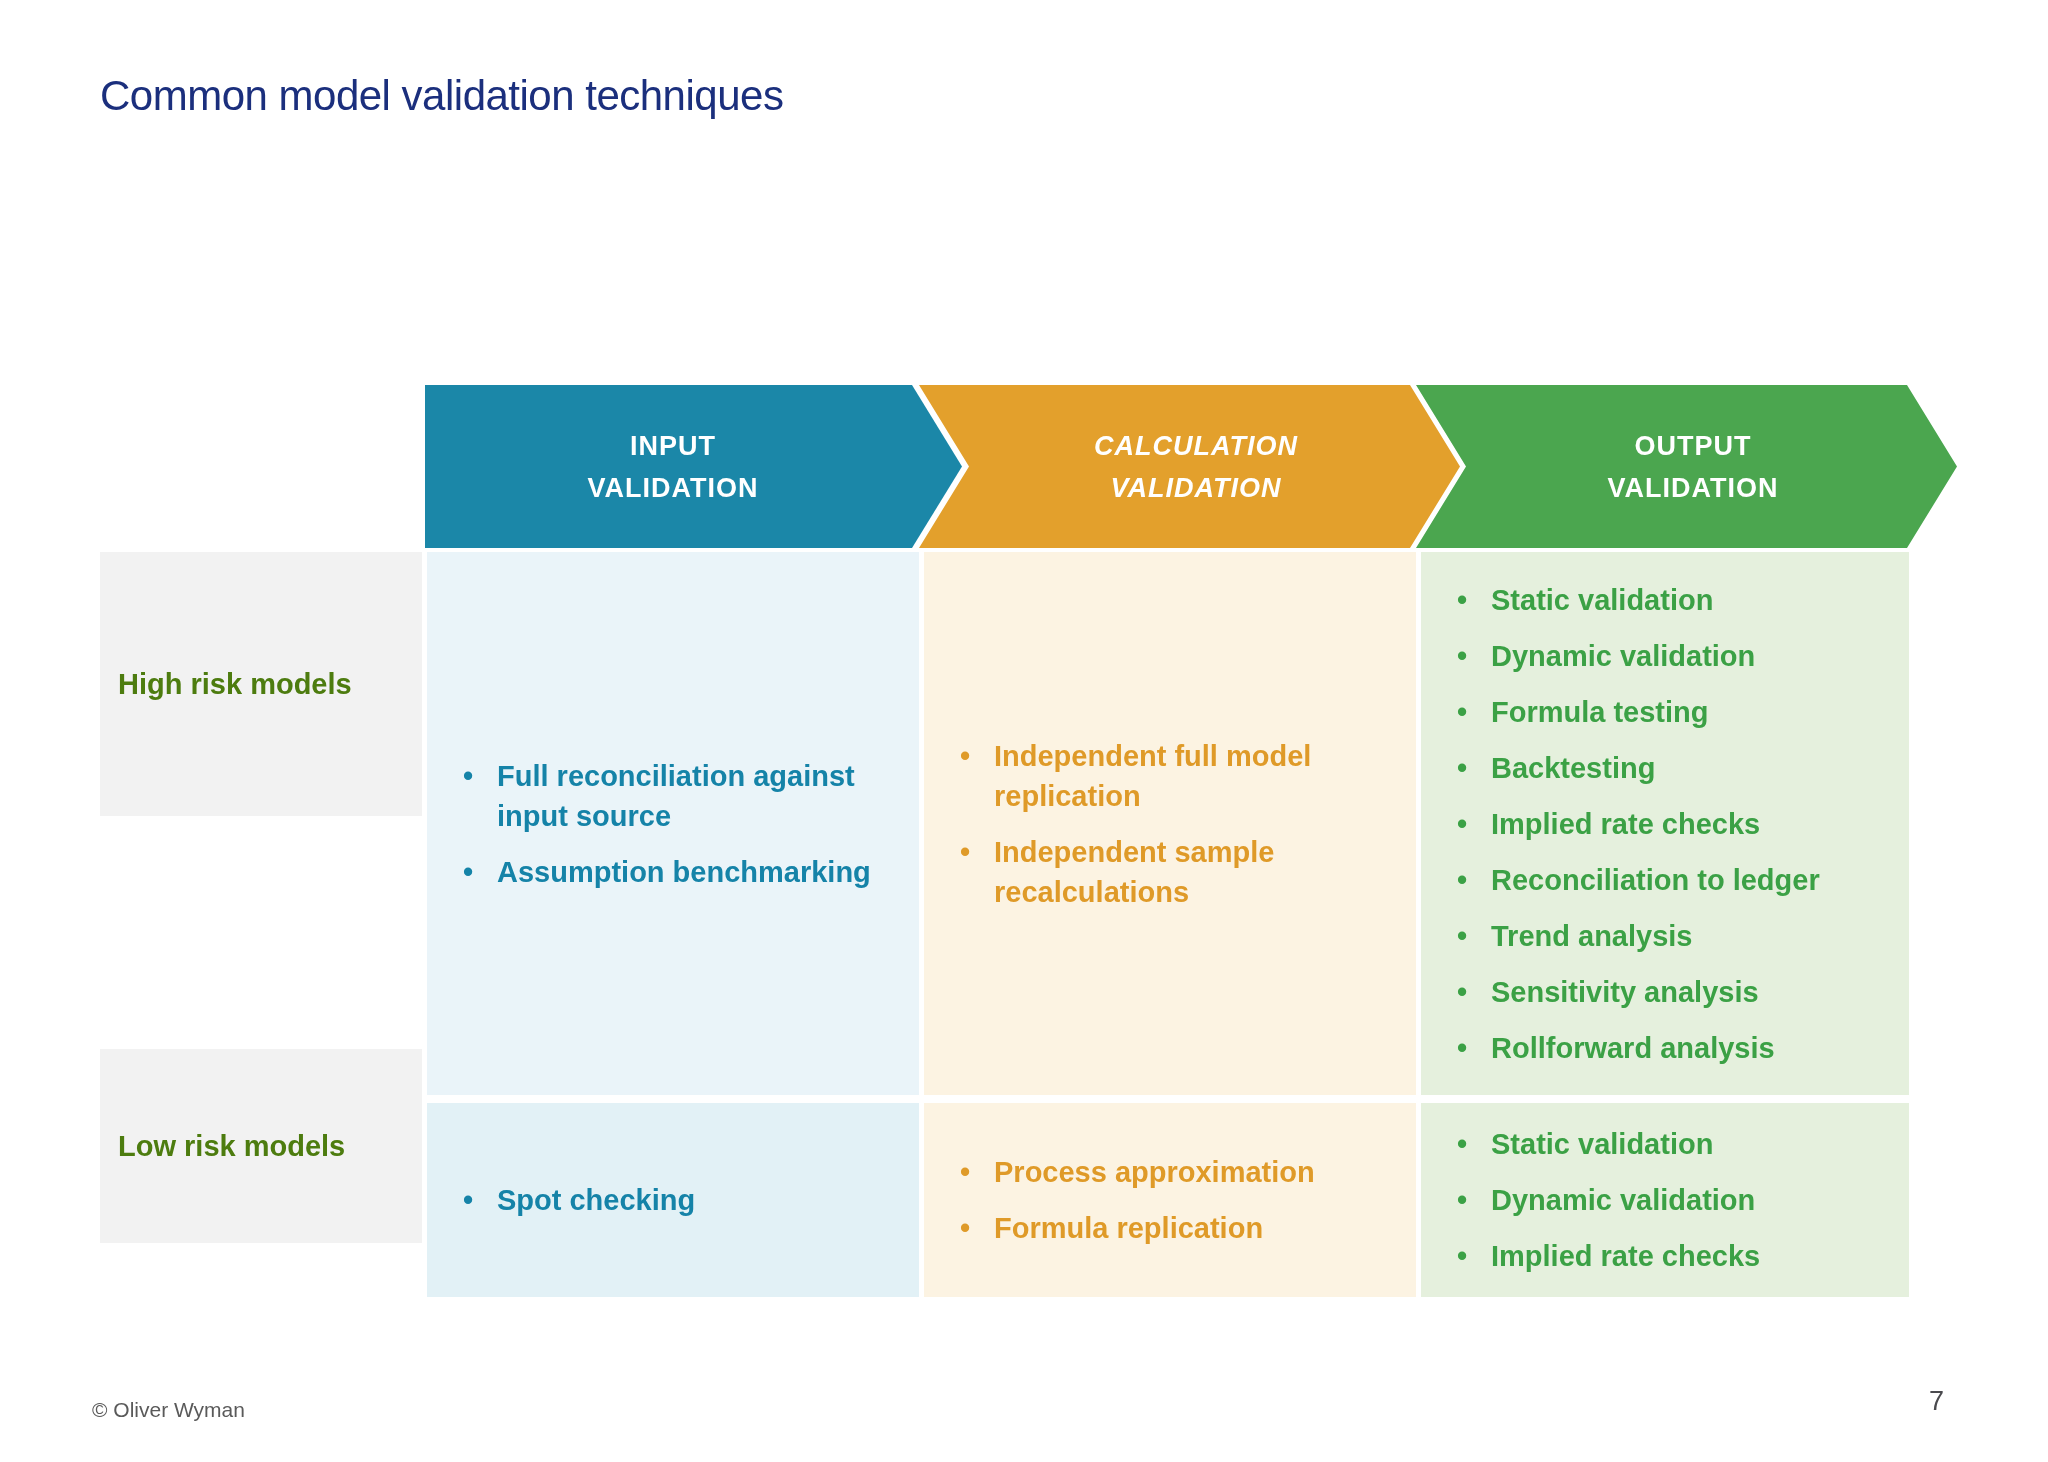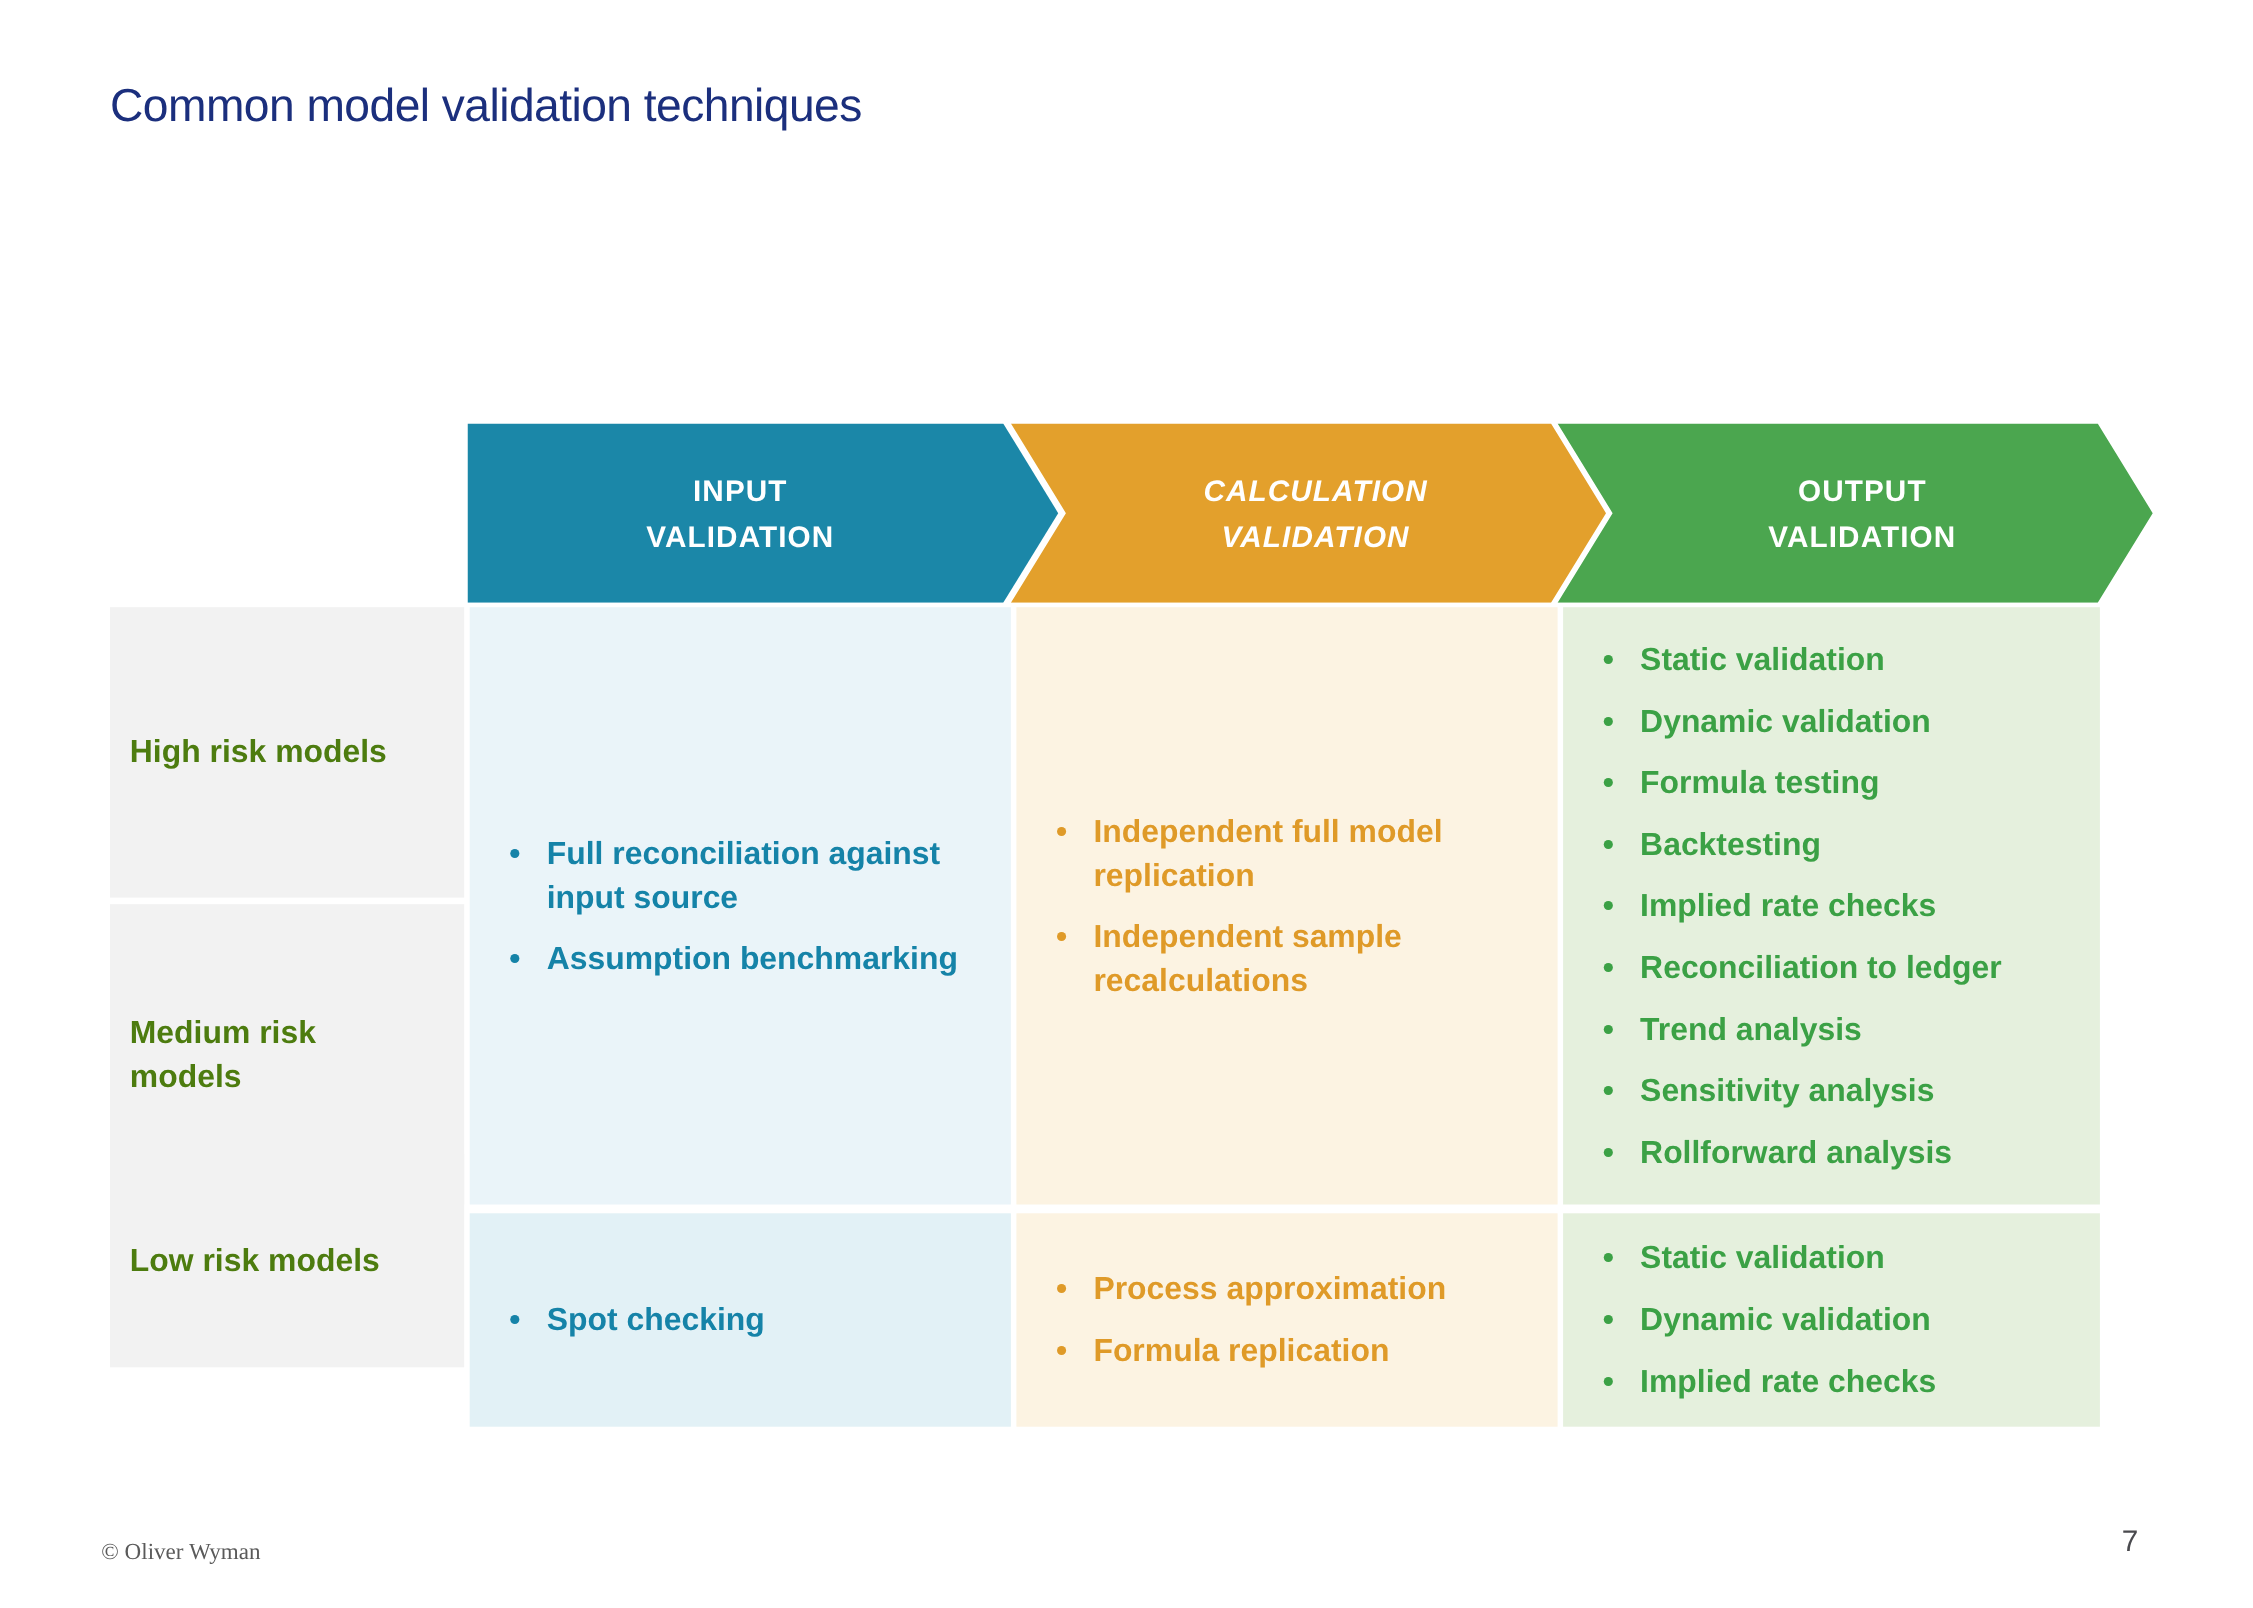--- a/index.html
+++ b/index.html
@@ -109,21 +109,20 @@
   .teal-text   { color: #1583A8; }
   .orange-text { color: #DF9A28; }
   .green-text  { color: #3BA145; }
 
   .footer-copyright {
     position: absolute;
     left: 92px;
     top: 1398px;
     font-size: 21px;
     color: #5A5A5A;
-    font-family: Liberation Serif, serif;
   }
   .footer-page {
     position: absolute;
     right: 104px;
     top: 1386px;
     font-size: 27px;
     color: #4A4A4E;
   }
 </style>
 </head>
@@ -148,23 +147,20 @@
     <span>VALIDATION</span>
   </div>
   <div class="col-head" id="head-output">
     <span>OUTPUT</span>
     <span>VALIDATION</span>
   </div>
 
   <div class="row-label-cell" id="row-high">
     <span>High risk models</span>
   </div>
-  <div class="row-label-cell" id="row-medium">
-    <span>Medium risk models</span>
-  </div>
   <div class="row-label-cell" id="row-low">
     <span>Low risk models</span>
   </div>
 
   <div class="cell" id="cell-input-hm">
     <ul class="bullets teal-text">
 
         <li>
           <span class="dot">•</span>
           <span class="txt">Full reconciliation against input source</span>

